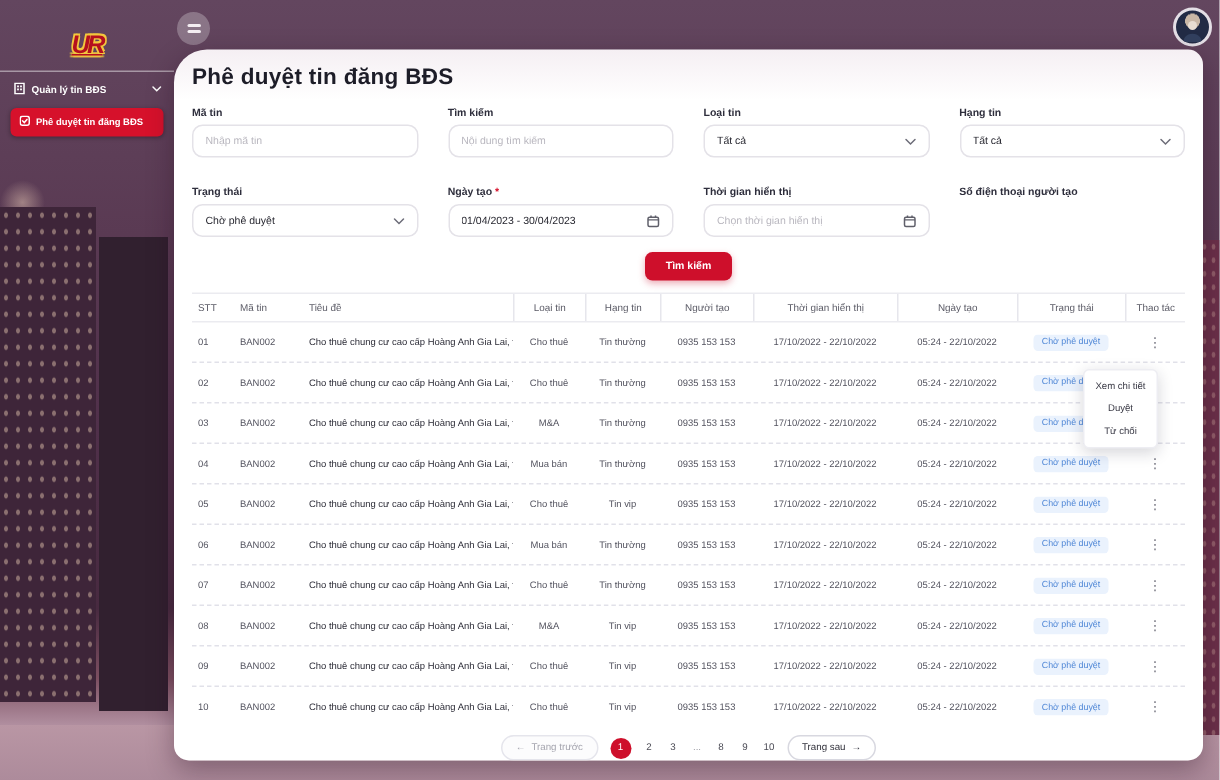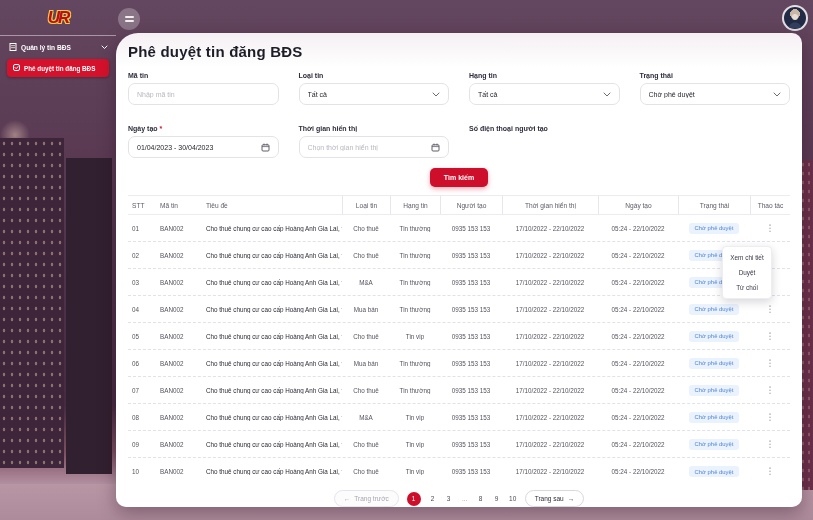--- a/index.html
+++ b/index.html
@@ -10,22 +10,22 @@
   .bldg { position:absolute; z-index:0; }
   .bldg.b1 { left:0; top:138; top:138px; width:64px; height:330px; background-color:#3e2539;
     background-image:radial-gradient(rgba(255,225,195,.4) 1px, transparent 1.6px); background-size:8px 11px; }
   .bldg.b2 { left:66px; top:158px; width:46px; height:316px; background:#31202f; }
   .bldg.b3 { left:800px; top:160px; width:13px; height:330px; background-color:#6b3049;
     background-image:radial-gradient(rgba(255,225,195,.25) 1px, transparent 1.5px); background-size:6px 9px; }
   .bldg.b4 { left:0; top:120px; width:30px; height:30px; background:radial-gradient(circle, rgba(245,215,190,.45), transparent 70%); }
 
   
   .sidebar { position:absolute; left:0; top:0; width:116px; z-index:2; }
-  .logo { width:40px; margin:8px auto 7px; text-align:center; font-weight:900; font-size:17px; font-style:italic;
-    color:#b5101f; text-shadow:0 0 1px #f3c83e, 1px 1px 0 #f3c83e, -1px -1px 0 #f3c83e, 1px -1px 0 #f3c83e, -1px 1px 0 #f3c83e; letter-spacing:-2px; }
+  .logo { width:40px; margin:20px auto 7px; text-align:center; font-weight:900; font-size:17px; font-style:italic;
+    color:#b5101f; text-shadow:0 0 1px #f3c83e, 1px 1px 0 #f3c83e, -1px -1px 0 #f3c83e, 1px -1px 0 #f3c83e, -1px 1px 0 #f3c83e; letter-spacing:-2px;text-decoration:underline; }
   .side-divider { border-bottom:1px solid rgba(255,255,255,.45); }
   .menu-item { display:flex; align-items:center; gap:4px; padding:7px 8px 5px 9px; color:#fff; font-size:6.6px; font-weight:700; cursor:pointer; }
   .menu-item .grow { flex:1; }
   .submenu-active { display:flex; align-items:center; gap:4px; margin:2px 7px; padding:5px 6px; background:#d6112b; border-radius:4px;
     color:#fff; font-size:6.3px; font-weight:700; box-shadow:0 1px 3px rgba(0,0,0,.3); cursor:pointer; }
   .icon-svg { flex:0 0 auto; display:inline-block; }
 
   
   .hamburger { position:absolute; left:118px; top:8px; width:22px; height:22px; border-radius:50%; background:rgba(255,255,255,.26);
     display:flex; flex-direction:column; justify-content:center; align-items:center; gap:2.5px; z-index:3; cursor:pointer; }
@@ -139,20 +139,26 @@
   <div class="page-title">Phê duyệt tin đăng BĐS</div>
 
   <div class="filter-grid">
     <div>
       <div class="f-label">Mã tin</div>
       <div class="control">
           <input type="text" placeholder="Nhập mã tin" style="">
         </div>
     </div>
     <div>
+      <div class="f-label">Tìm kiếm</div>
+      <div class="control">
+          <input type="text" placeholder="Nội dung tìm kiếm" style="">
+        </div>
+    </div>
+    <div>
       <div class="f-label">Loại tin</div>
       <div class="control">
         <span class="value">Tất cả</span>
         <span class="right-ic">
             <svg width="8" height="5" viewBox="0 0 8 5">
               <path d="M1 1l3 3 3-3" fill="none" stroke="#6c6c78" stroke-width="1" stroke-linecap="round"></path>
             </svg>
           </span>
       </div>
     </div>

